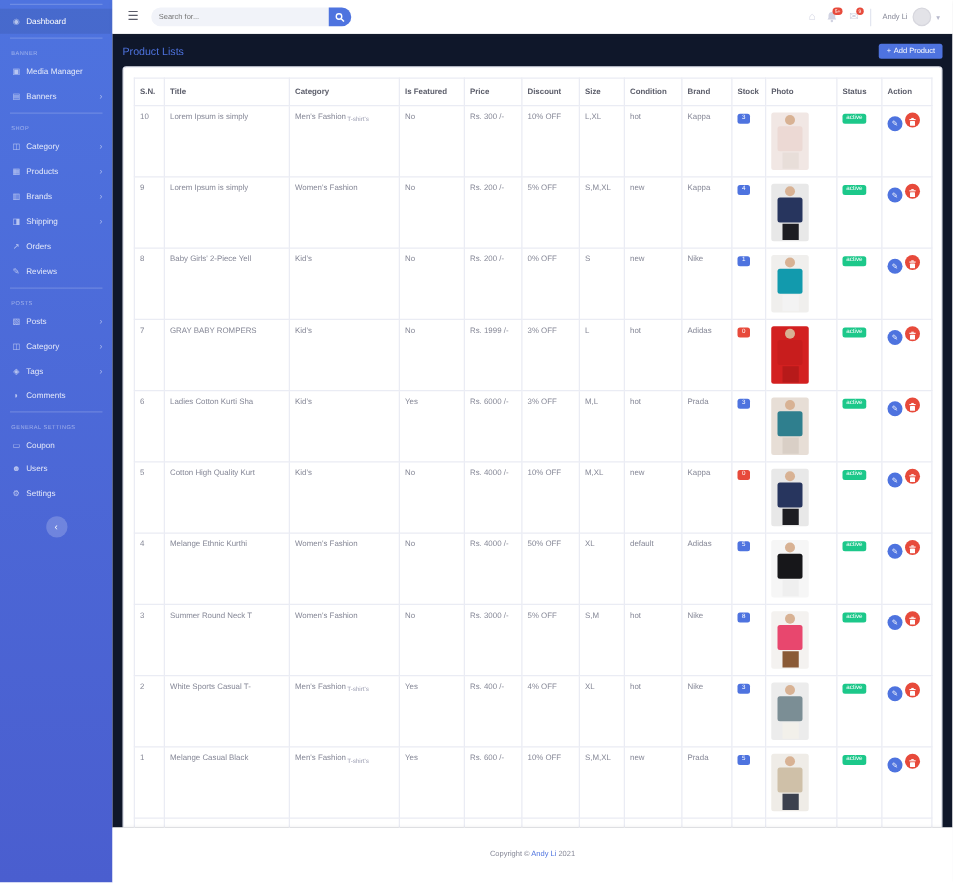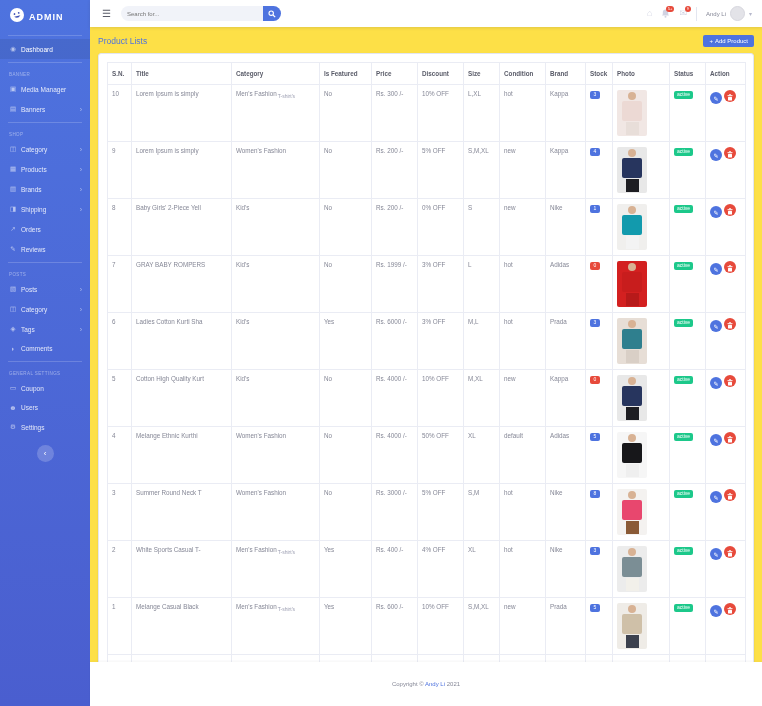--- a/index.html
+++ b/index.html
@@ -28,21 +28,21 @@
   .search-btn{width:18px;height:15px;background:#4e73df;border:none;border-radius:0 8px 8px 0;display:flex;align-items:center;justify-content:center;cursor:pointer;}
   .topbar-right{margin-left:auto;display:flex;align-items:center;gap:9px;}
   .top-icon{position:relative;background:none;border:none;cursor:pointer;color:#d1d3e2;font-size:9px;padding:0;line-height:1;display:flex;align-items:center;}
   .top-badge{position:absolute;top:-3px;right:-4px;background:#e74a3b;color:#fff;font-size:4px;border-radius:4px;padding:1px 2px;line-height:1;}
   .top-divider{width:1px;height:14px;background:#e3e6f0;}
   .user-menu{display:flex;align-items:center;gap:4px;background:none;border:none;cursor:pointer;padding:0;}
   .user-name{font-size:6px;color:#858796;}
   .avatar{width:13px;height:13px;border-radius:50%;background:#e3e3e8;border:1px solid #d7d7de;}
   .caret{font-size:6px;color:#b7b9cc;}
 
-  .content{flex:1;background:#fde047;padding:8px 8px 0;overflow:hidden;}
+  .content{flex:1;background:#0f172a;padding:8px 8px 0;overflow:hidden;}
   .page-head{display:flex;align-items:center;justify-content:space-between;margin-bottom:6px;}
   .page-title{font-size:8.5px;color:#4e73df;font-weight:normal;margin:0;}
   .add-btn{background:#4e73df;color:#fff;border:none;border-radius:2px;font-size:6px;padding:3px 6px;cursor:pointer;display:flex;align-items:center;gap:2px;}
 
   .card{background:#fff;border:1px solid #e3e6f0;border-radius:3px;box-shadow:0 1px 2px rgba(58,59,69,0.12);padding:8px;}
   table{width:100%;border-collapse:collapse;table-layout:fixed;}
   th,td{border:1px solid #eaecf4;vertical-align:top;text-align:left;padding:5px 4px;font-size:6.3px;color:#858796;overflow:hidden;white-space:nowrap;}
   th{color:#5a5c69;font-weight:600;padding:7px 4px;}
   .c-sn{width:24px}.c-title{width:100px}.c-cat{width:88px}.c-feat{width:52px}.c-price{width:46px}.c-disc{width:46px}.c-size{width:36px}.c-cond{width:46px}.c-brand{width:40px}.c-stock{width:27px}.c-photo{width:57px}.c-status{width:36px}.c-action{width:40px}
   .cat-sub{font-size:5px;color:#9a9cb0;vertical-align:sub;margin-left:1px;}
@@ -59,33 +59,20 @@
 
   .footer{height:44px;background:#fff;display:flex;align-items:center;justify-content:center;font-size:6px;color:#858796;box-shadow:0 -1px 2px rgba(58,59,69,0.05);}
   .footer a{color:#4e73df;text-decoration:none;}
 </style>
 </head>
 <body>
 
 <div class="app">
 
   <aside class="sidebar">
-    <div class="logo">
-      <span>
-        <svg width="14" height="14" viewBox="0 0 14 14">
-            <circle cx="7" cy="7" r="7" fill="#ffffff"></circle>
-            <g transform="rotate(-15 7 7)">
-              <circle cx="4.8" cy="5.4" r="0.9" fill="#3f51b5"></circle>
-              <circle cx="9.2" cy="5.4" r="0.9" fill="#3f51b5"></circle>
-              <path d="M3.8 8 Q7 11.4 10.2 8 Z" fill="#3f51b5"></path>
-            </g>
-          </svg>
-      </span>
-      <span class="logo-name">ADMIN</span>
-    </div>
     <div class="sb-divider"></div>
     <nav>
         <div class="sb-item active">
           <span class="sb-icon">◉</span>
           <span>Dashboard</span>
         </div>
         <div class="sb-divider"></div>
         <div class="sb-heading">BANNER</div>
         <div class="sb-item">
           <span class="sb-icon">▣</span>

